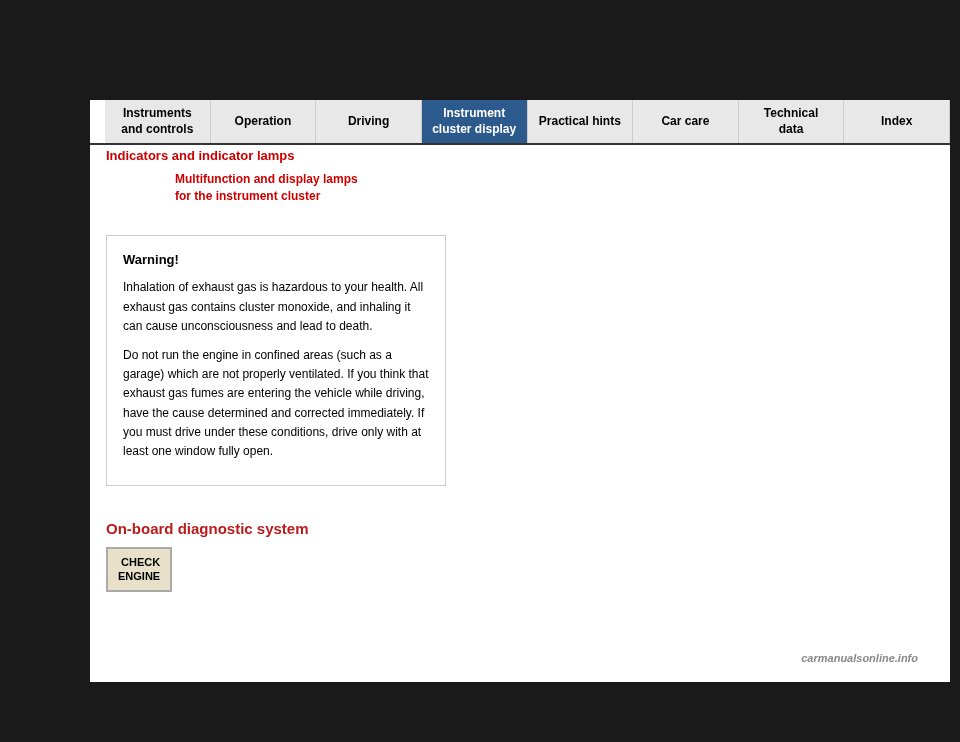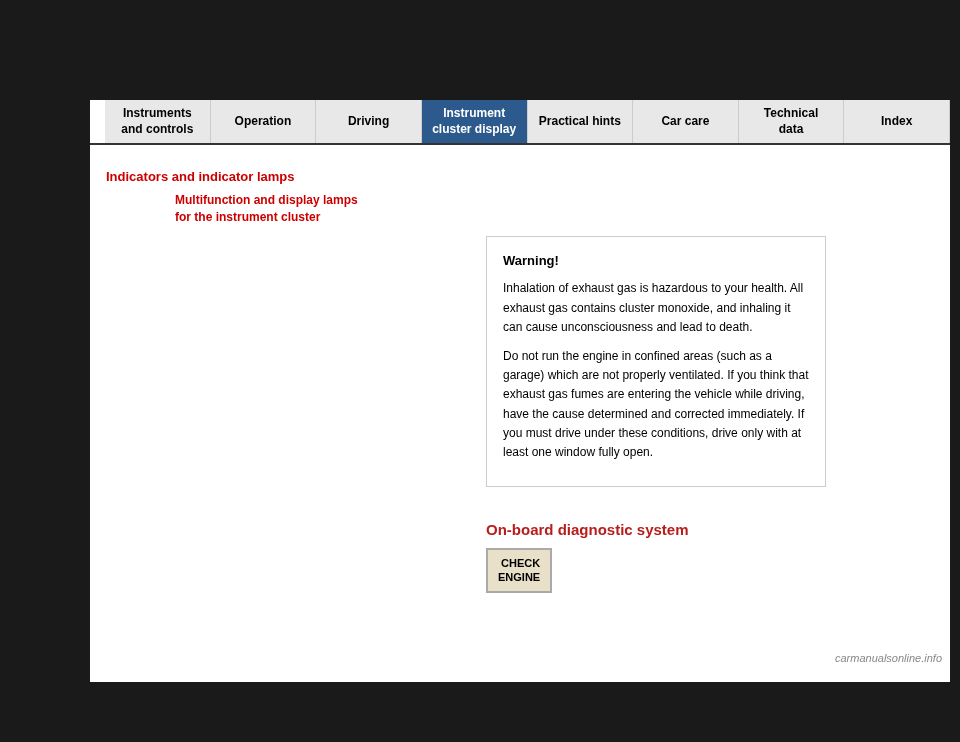--- a/index.html
+++ b/index.html
@@ -45,21 +45,21 @@
       line-height: 1.3;
     }
 
     .nav-item.active {
       background: #2c5a8c;
       color: #ffffff;
     }
 
     
     .main-content {
-      padding: 24px 16px;
+      padding: 3px 16px;
       background: #fff;
     }
 
     
     .section-title {
       color: #cc0000;
       font-size: 13px;
       font-weight: bold;
       margin-bottom: 8px;
     }
@@ -69,21 +69,23 @@
       font-size: 12px;
       font-weight: bold;
       margin-left: 69px;
       margin-bottom: 10px;
       line-height: 1.4;
     }
 
     
     .content-columns {
       display: flex;
+      gap: 20px;
       margin-top: 8px;
+      flex-direction: column;
     }
 
     .left-column {
       width: 380px;
       flex-shrink: 0;
     }
 
     .right-column {
       flex: 1;
     }
@@ -130,24 +132,25 @@
       color: #000;
       cursor: pointer;
       line-height: 1.3;
       min-width: 55px;
     }
 
     
     .watermark {
       position: absolute;
       bottom: 18px;
-      right: 8px;
+      right: 32px;
       color: #888;
       font-size: 11px;
       font-style: italic;
+      font-weight: bold;
     }
   </style>
 </head>
 <body>
 
 <div class="page-content">
 
   <nav class="nav-bar">
     <div class="nav-item">
       <span style="white-space: pre-line;">Instruments

